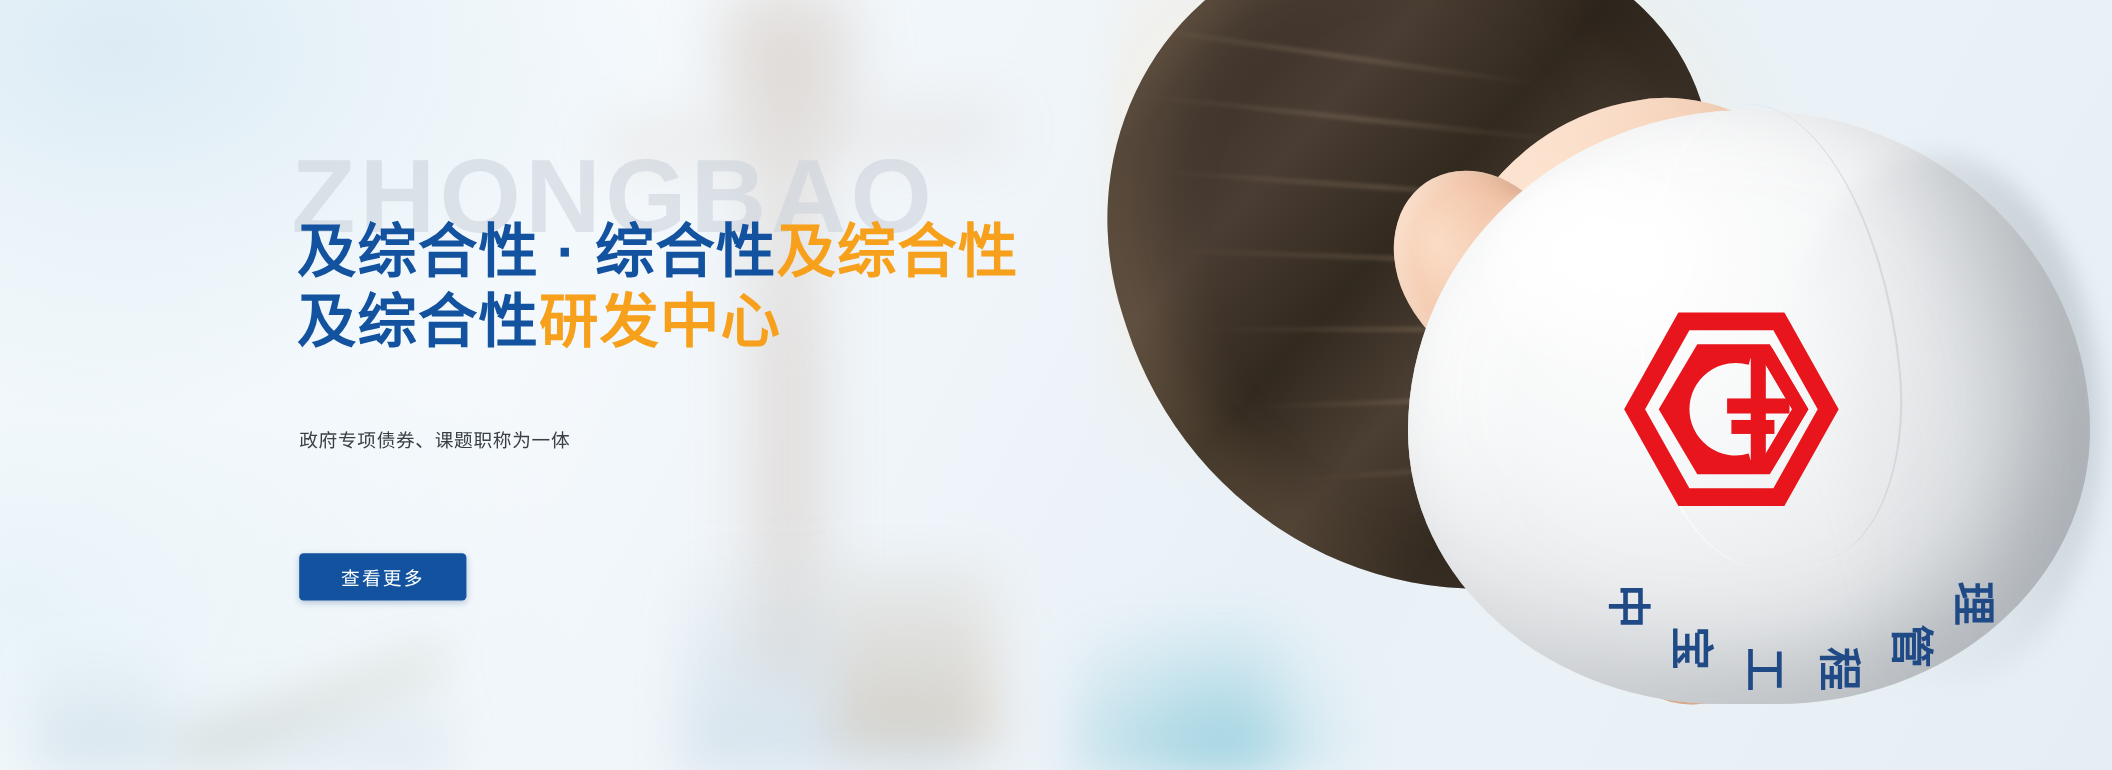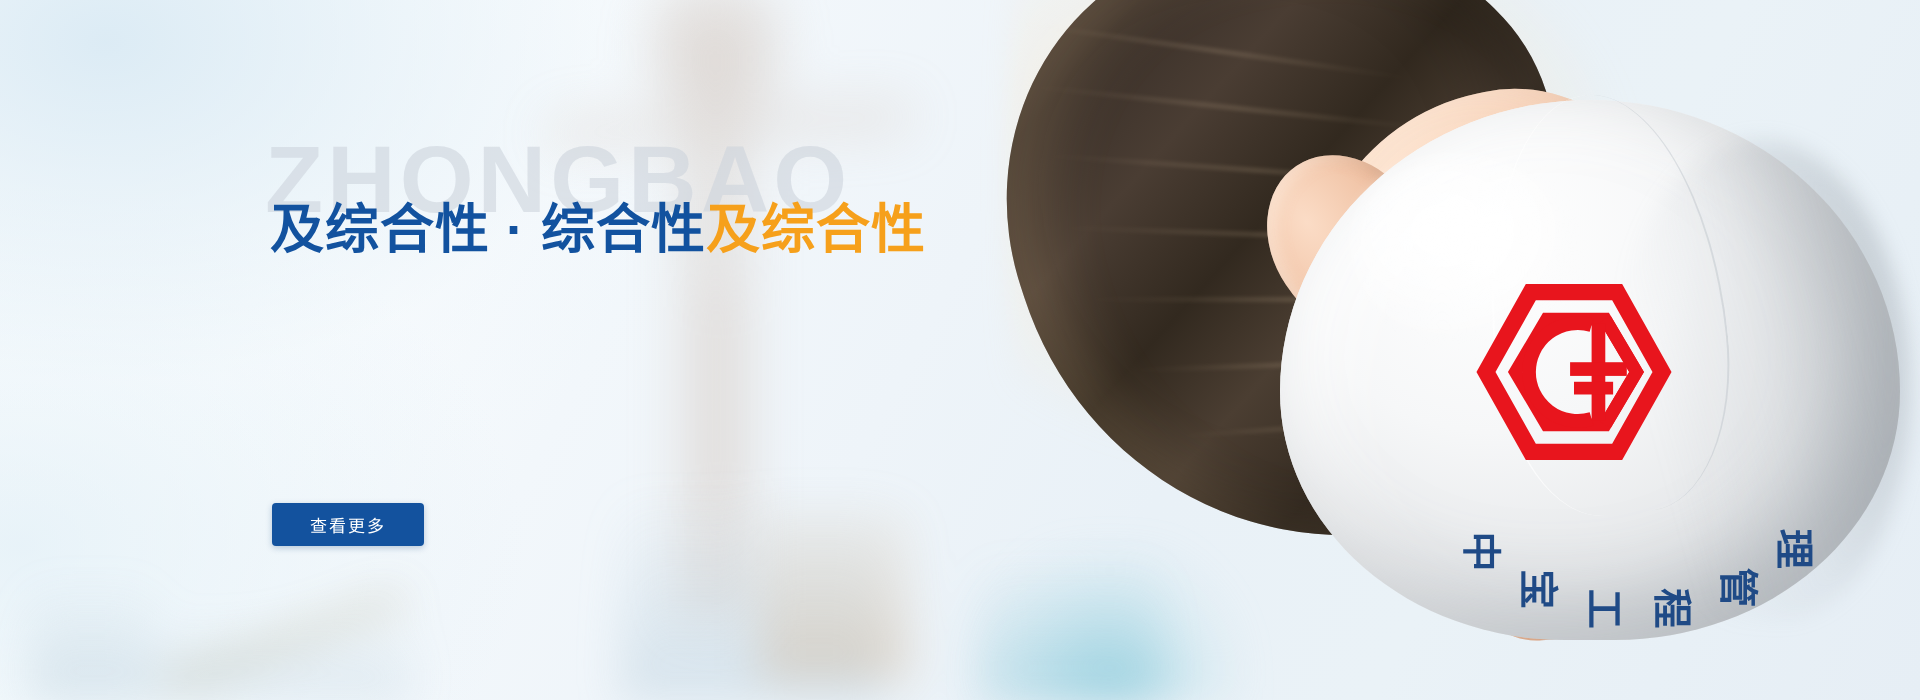--- a/index.html
+++ b/index.html
@@ -378,20 +378,22 @@
       </svg>
     </div>
   </div>
 
   <div class="content">
 
     <div class="watermark">ZHONGBAO</div>
 
     <div class="headline">
       <span class="hl-line"><span>及综合性 · 综合性</span><span class="accent">及综合性</span></span>
+      <span class="hl-line"><span>及综合性</span><span class="accent">研发中心</span></span>
     </div>
 
     <div class="desc">
+      <p>政府专项债券、课题职称为一体</p>
     </div>
 
     <button class="cta">查看更多</button>
   </div>
 </div>
 
 </body></html>

